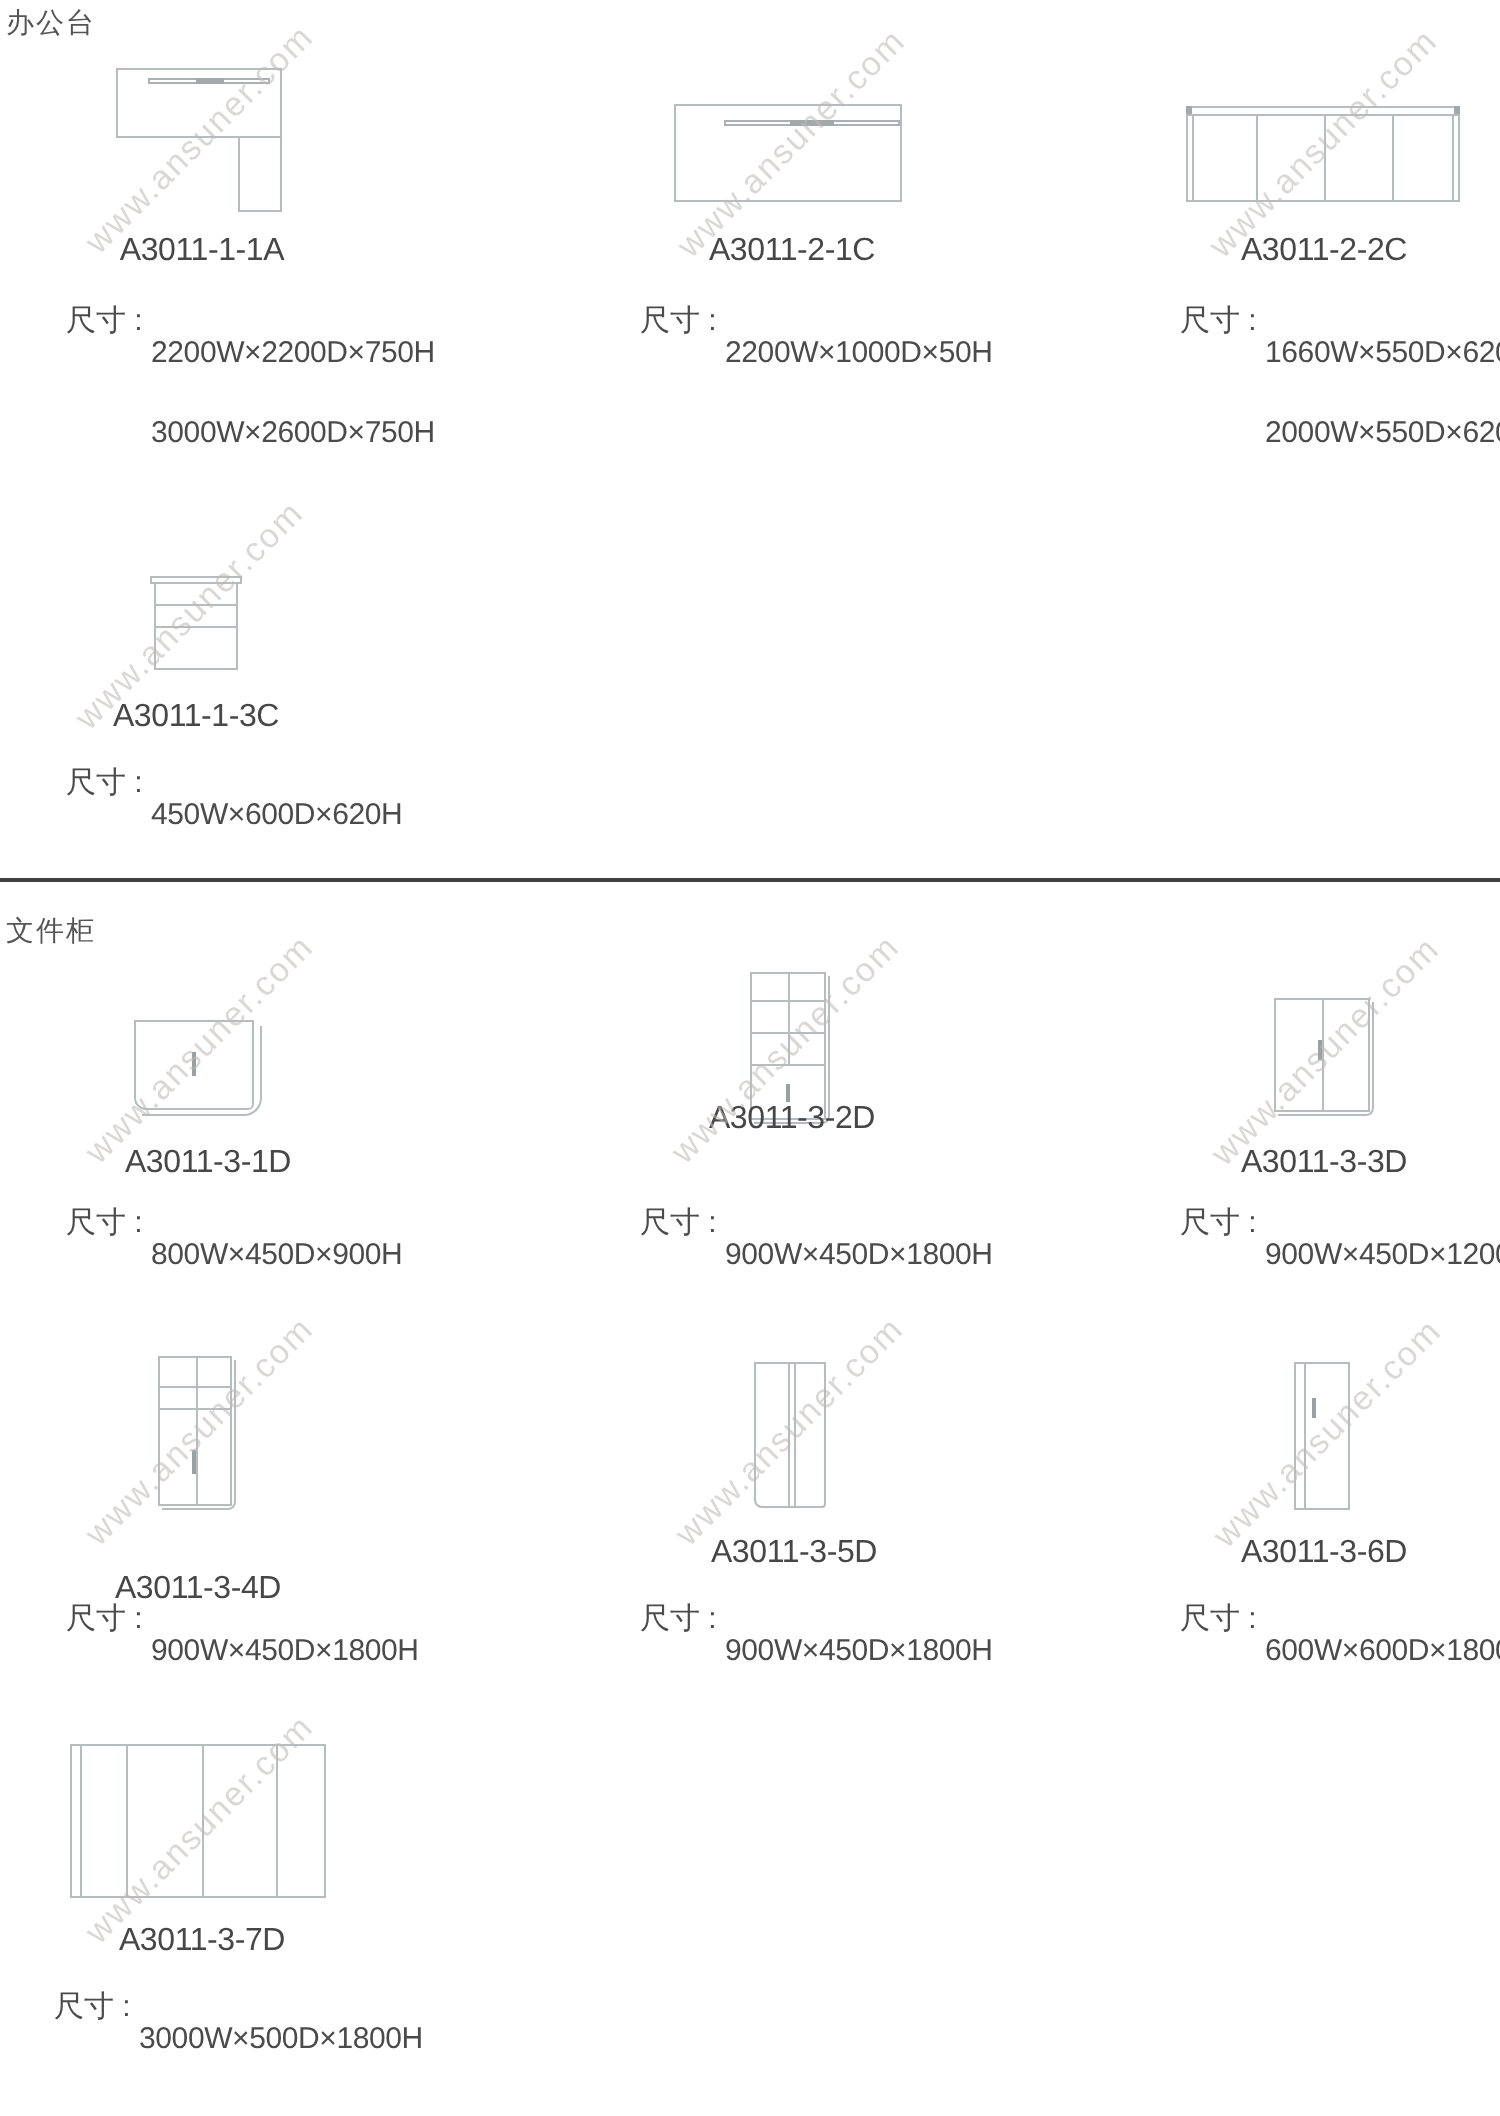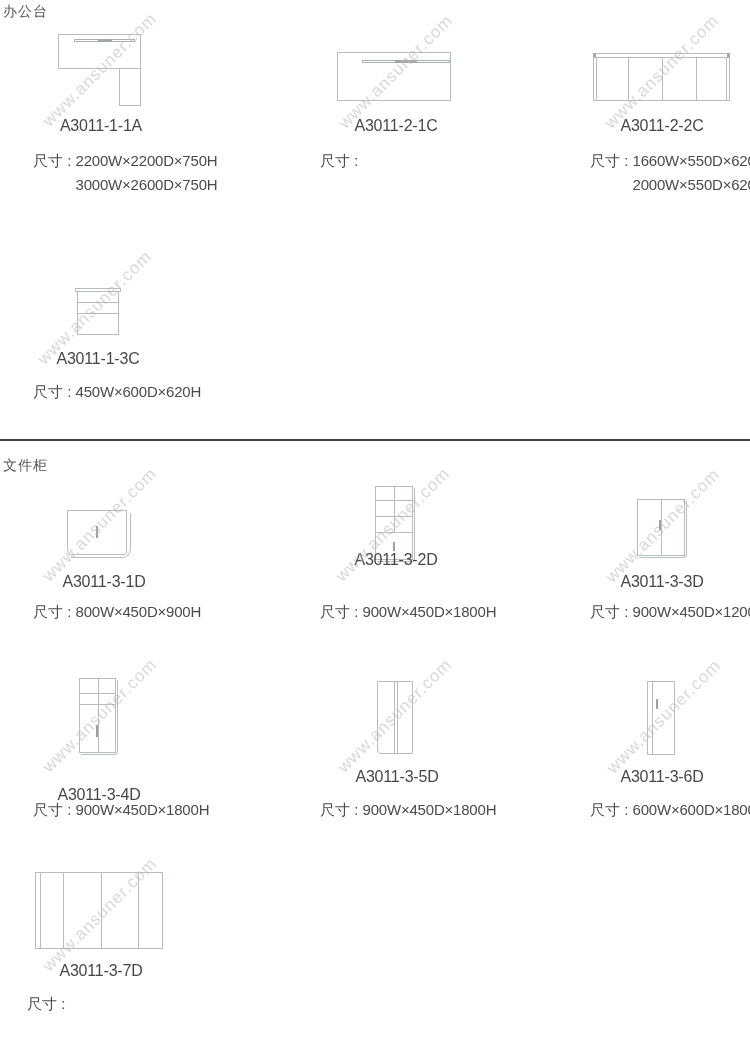--- a/index.html
+++ b/index.html
@@ -3,21 +3,21 @@
 <meta charset="utf-8">
 <style>
   html,body{margin:0;padding:0;background:#fff;}
   .page{position:relative;width:750px;height:1058px;background:#ffffff;overflow:hidden;
         font-family:"Liberation Sans","DejaVu Sans",sans-serif;}
   .sec-title{position:absolute;font-size:14px;color:#555;letter-spacing:1px;}
   .divider{position:absolute;left:0;width:750px;height:2px;background:#404040;}
   .code{position:absolute;width:160px;text-align:center;font-size:16px;color:#474747;letter-spacing:-0.2px;}
   .dims{position:absolute;display:flex;font-size:15px;color:#4b4b4b;}
   .dims .lbl{line-height:24px;white-space:pre;}
-  .dims .val{line-height:24px;letter-spacing:-0.2px;}
+  .dims .val{line-height:24px;letter-spacing:-0.2px;margin-top:16px;}
   .draw{position:absolute;}
   .bx{position:absolute;border:1px solid #b7bdbf;box-sizing:border-box;background:transparent;}
   .sh{position:absolute;border:0 solid #b7bdbf;border-right-width:1px;border-bottom-width:1px;box-sizing:border-box;}
   .ln{position:absolute;background:#b7bdbf;}
   .hd{position:absolute;background:#9aa0a3;}
   .tick{position:absolute;border:1px solid #aab0b3;box-sizing:border-box;}
   .cap{position:absolute;background:#a2a8ab;}
   .wm{position:absolute;font-size:17px;color:#bdb9b5;opacity:0.55;letter-spacing:1px;white-space:nowrap;
       transform:translate(-50%,-50%) rotate(-45deg);pointer-events:none;}
 </style>
@@ -129,20 +129,21 @@
   <div class="dims" style="left:33px;top:149px">
     <span class="lbl">尺寸 : </span>
     <span>
       <div class="val">2200W×2200D×750H</div>
       <div class="val">3000W×2600D×750H</div>
     </span>
   </div>
   <div class="dims" style="left:320px;top:149px">
     <span class="lbl">尺寸 : </span>
     <span>
+      <div class="val">2200W×1000D×50H</div>
     </span>
   </div>
   <div class="dims" style="left:590px;top:149px">
     <span class="lbl">尺寸 : </span>
     <span>
       <div class="val">1660W×550D×620H</div>
       <div class="val">2000W×550D×620H</div>
     </span>
   </div>
   <div class="dims" style="left:33px;top:380px">
@@ -182,20 +183,23 @@
       </span>
   </div>
   <div class="dims" style="left:590px;top:798px">
     <span class="lbl">尺寸 : </span>
     <span>
         <div class="val">600W×600D×1800H</div>
       </span>
   </div>
   <div class="dims" style="left:27px;top:992px">
     <span class="lbl">尺寸 : </span>
+    <span>
+        <div class="val">3000W×500D×1800H</div>
+      </span>
   </div>
 
   <span class="wm" style="left:100px;top:70px">www.ansuner.com</span>
   <span class="wm" style="left:396px;top:72px">www.ansuner.com</span>
   <span class="wm" style="left:662px;top:72px">www.ansuner.com</span>
   <span class="wm" style="left:95px;top:308px">www.ansuner.com</span>
   <span class="wm" style="left:100px;top:525px">www.ansuner.com</span>
   <span class="wm" style="left:393px;top:525px">www.ansuner.com</span>
   <span class="wm" style="left:663px;top:526px">www.ansuner.com</span>
   <span class="wm" style="left:100px;top:716px">www.ansuner.com</span>

